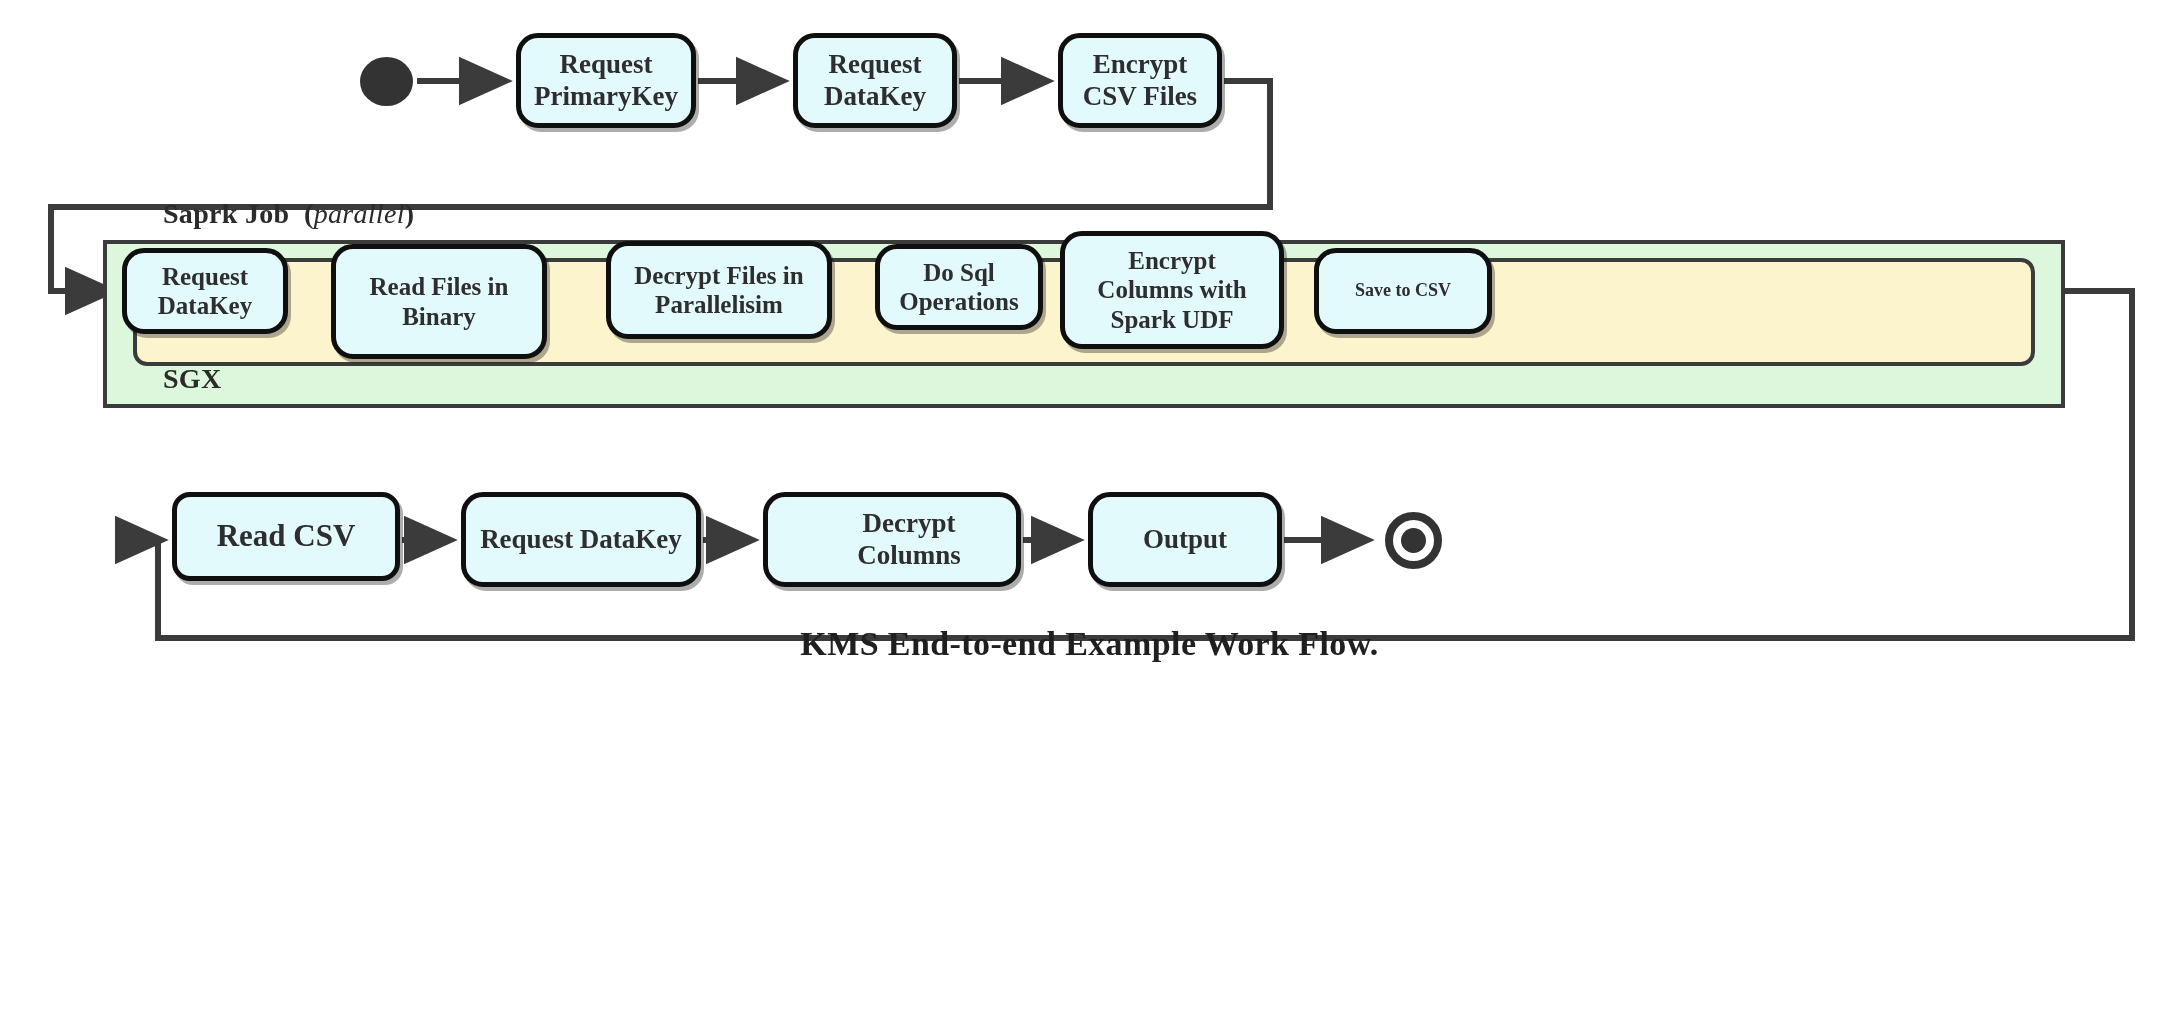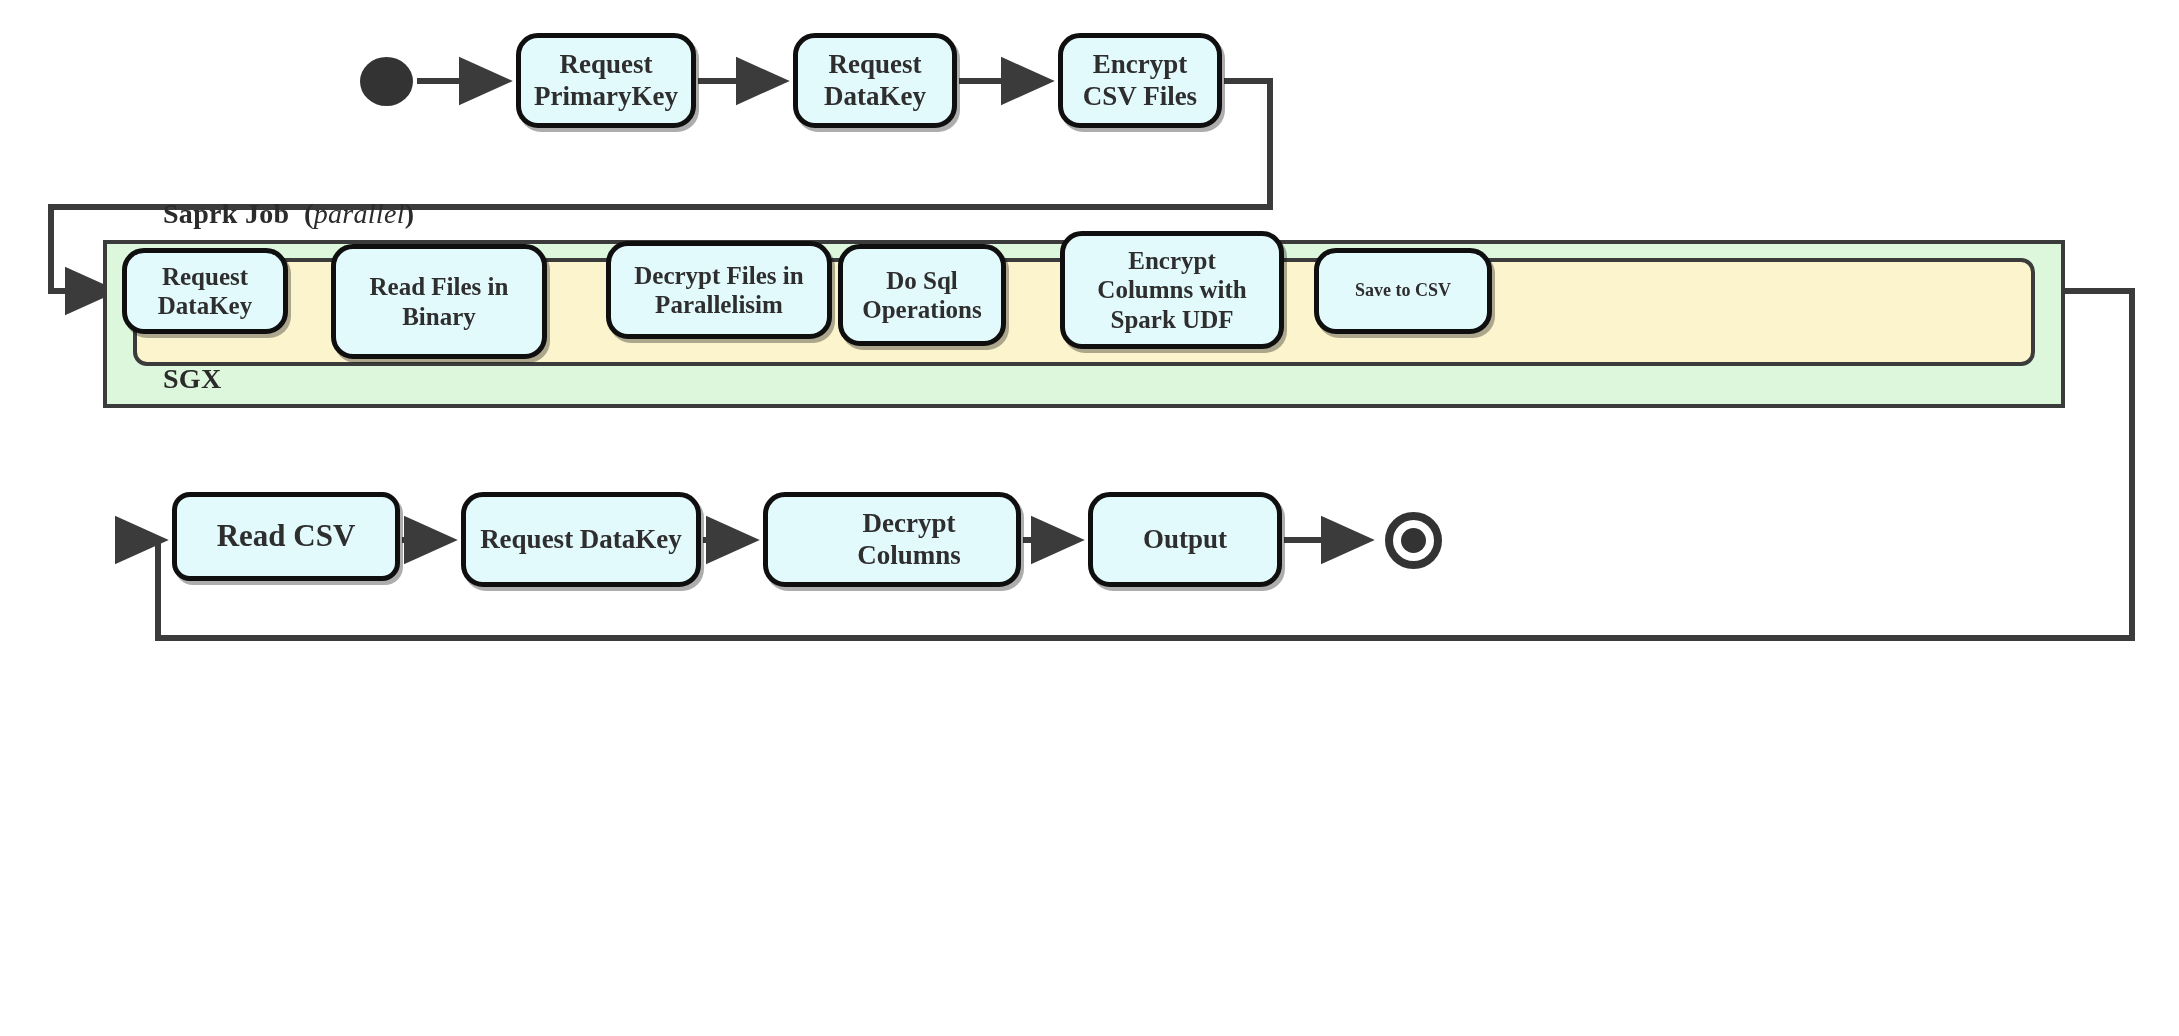--- a/index.html
+++ b/index.html
@@ -188,21 +188,21 @@
     </div>
   </div>
 
   <div class="node" style="left:606px; top:241px; width:226px; height:98px; font-size:25px;">
     <div>
       <span>Decrypt Files in</span>
       <span>Parallelisim</span>
     </div>
   </div>
 
-  <div class="node" style="left:838px; top:244px; width:168px; height:102px; font-size:25px;text-align:center;">
+  <div class="node" style="left:875px; top:244px; width:168px; height:86px; font-size:25px;text-align:center;">
     <div>
       <span>Do Sql</span>
       <span>Operations</span>
     </div>
   </div>
 
   <div class="node" style="left:1060px; top:231px; width:224px; height:118px; font-size:25px;">
     <div>
       <span>Encrypt</span>
       <span>Columns with</span>
@@ -233,14 +233,15 @@
       <span>Decrypt Columns</span>
     </div>
   </div>
 
   <div class="node" style="left:1088px; top:492px; width:194px; height:95px; font-size:27px;">
     <div>
       <span>Output</span>
     </div>
   </div>
 
+  <div class="caption" style="left:0; top:625px; font-size:34px;">KMS End-to-end Example Work Flow.</div>
 
 </div>
 
 </body></html>

